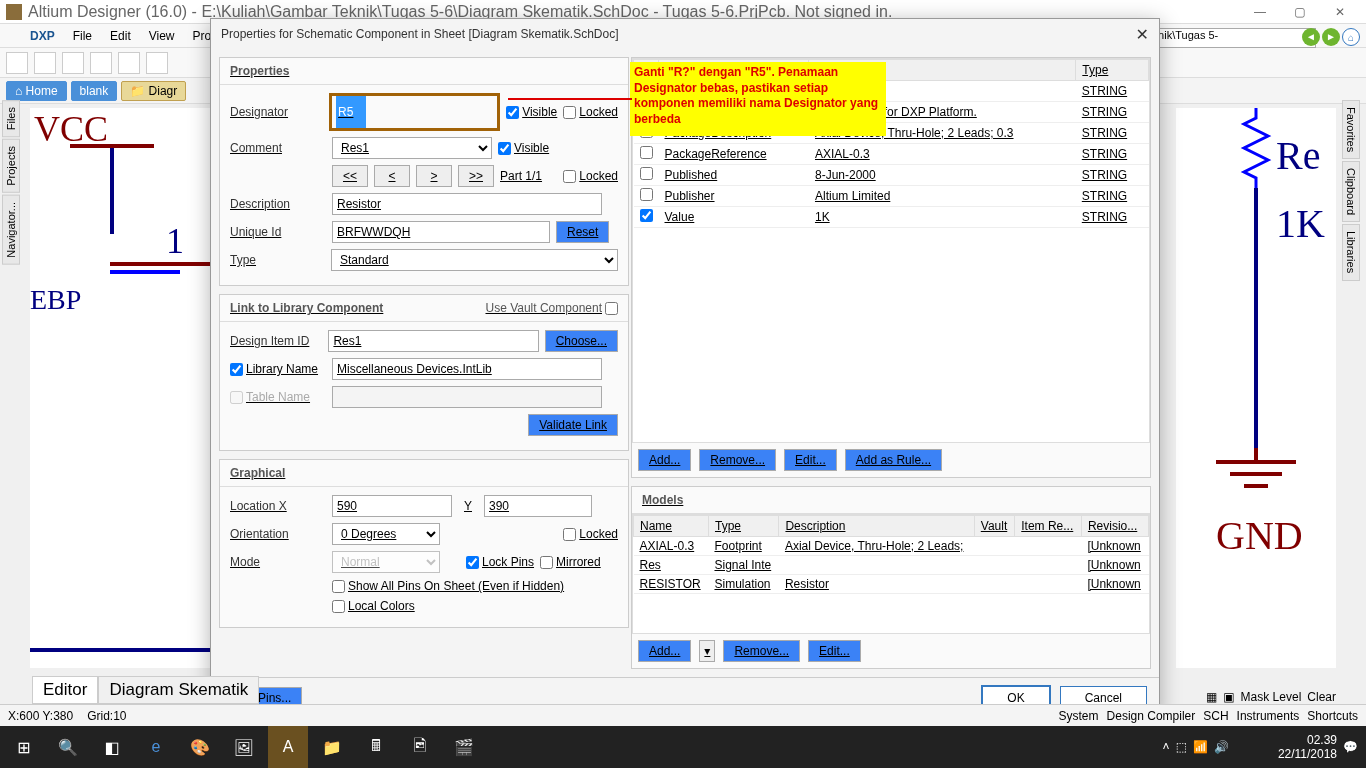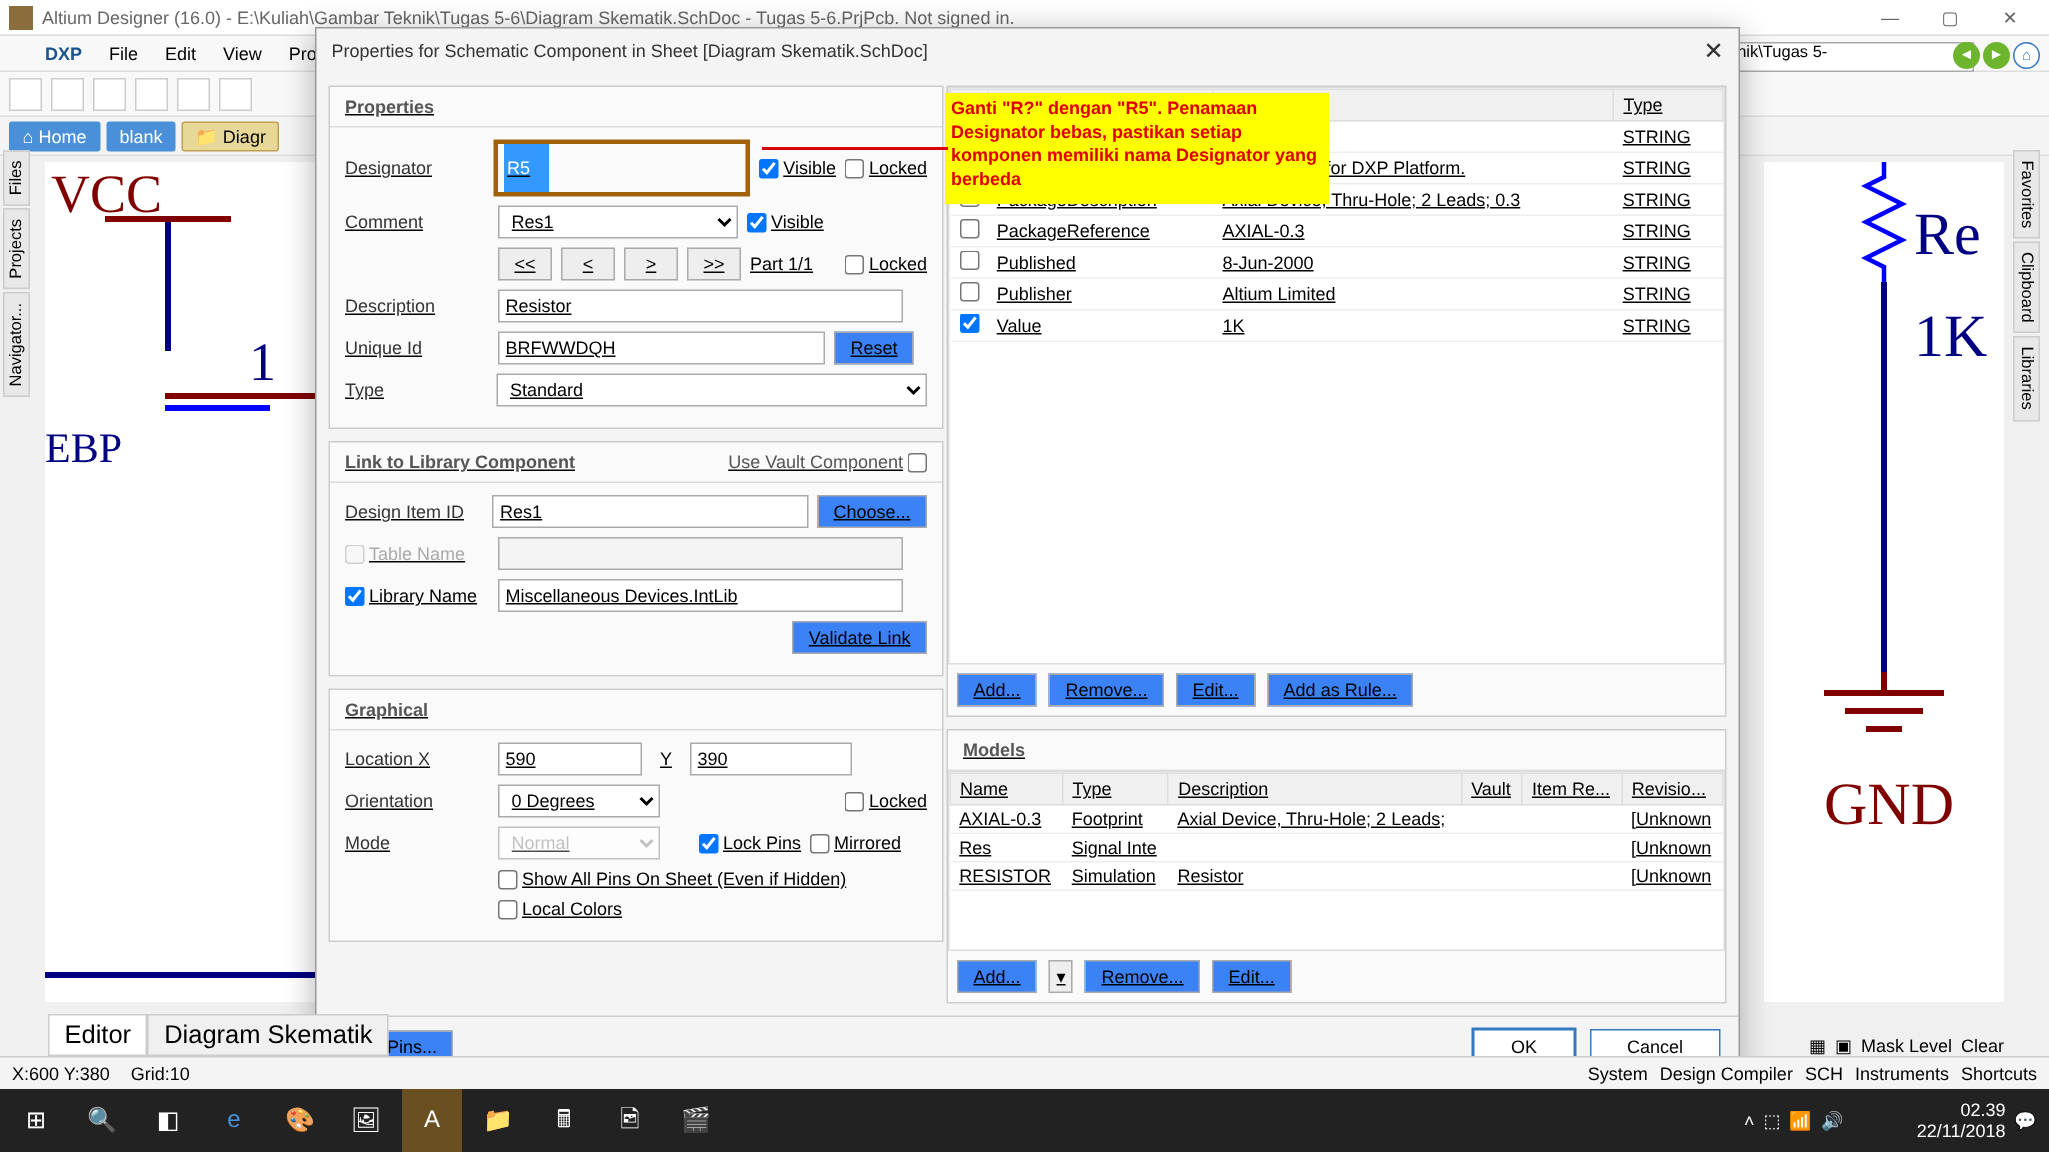--- a/index.html
+++ b/index.html
@@ -1,19 +1,19 @@
 <!DOCTYPE html>
 <html><head>
 <meta charset="utf-8">
 <style>
 * { box-sizing: border-box; margin: 0; padding: 0; font-family: "Segoe UI", Tahoma, sans-serif; font-size: 12px; }
 body { width: 1366px; height: 768px; background: #f0f0f0; overflow: hidden; position: relative; }
 .titlebar { height: 24px; background: #fff; display: flex; align-items: center; padding: 0 6px; border-bottom: 1px solid #ddd; }
 .titlebar .appicon { width: 16px; height: 16px; background: #8a6d3b; margin-right: 6px; }
-.titlebar .title { flex: 1; color: #666; font-size: 12px; }
+.titlebar .title { flex: 1; color: #666; font-size: 16px; }
 .titlebar .winbtn { width: 40px; height: 24px; text-align: center; line-height: 24px; color: #666; }
 .menubar { height: 24px; background: #f8f8f8; display: flex; align-items: center; padding: 0 6px; gap: 2px; border-bottom: 1px solid #ddd; }
 .menubar .mitem { padding: 3px 8px; }
 .menubar .dxp { color: #1a5490; font-weight: bold; }
 .path-combo { position: absolute; right: 50px; top: 28px; width: 180px; height: 20px; border: 1px solid #aaa; background: #fff; padding: 0 4px; font-size: 11px; overflow: hidden; white-space: nowrap; }
 .nav-arrows { position: absolute; right: 6px; top: 28px; display: flex; gap: 2px; }
 .nav-arrows span { width: 18px; height: 18px; border-radius: 9px; background: #6eb52f; color: #fff; text-align: center; line-height: 18px; font-size: 10px; }
 .toolbar { height: 30px; background: #f8f8f8; display: flex; align-items: center; padding: 0 6px; gap: 6px; border-bottom: 1px solid #ddd; }
 .tbutton { width: 22px; height: 22px; border: 1px solid #ccc; background: #fff; }
 .crumb-bar { height: 26px; background: #f4f4f4; display: flex; align-items: center; padding: 0 6px; gap: 4px; border-bottom: 1px solid #ddd; }
@@ -229,45 +229,45 @@
               <input type="checkbox" style="">
             </label>
         </div>
         <div class="panel-body">
           <div class="frow">
             <div class="flabel">Design Item ID</div>
             <input class="ftext" style="width: 218px;" value="Res1">
             <button class="fbtn">Choose...</button>
           </div>
           <div class="frow">
+            <label class="fcheck" style="width:96px">
+                <input type="checkbox" checked="" style="">
+                <span>Library Name</span>
+              </label>
+            <input class="ftext w270" value="Miscellaneous Devices.IntLib" style="">
+          </div>
+          <div class="frow">
             <label class="fcheck" style="width:96px;color:#aaa">
                 <input type="checkbox" disabled="" style="">
                 <span>Table Name</span>
               </label>
             <input class="ftext w270" disabled="" style="background: rgb(244, 244, 244);">
           </div>
-          <div class="frow">
-            <label class="fcheck" style="width:96px">
-                <input type="checkbox" checked="" style="">
-                <span>Library Name</span>
-              </label>
-            <input class="ftext w270" value="Miscellaneous Devices.IntLib" style="">
-          </div>
           <div class="frow" style="justify-content:flex-end">
             <button class="fbtn">Validate Link</button>
           </div>
         </div>
       </div>
 
       <div class="panel">
         <div class="panel-title">Graphical</div>
         <div class="panel-body">
           <div class="frow">
             <div class="flabel">Location  X</div>
-            <input class="ftext" style="width: 96px;" value="590">
+            <input class="ftext" style="width: 120px;" value="590">
             <span style="width:20px;text-align:center">Y</span>
             <input class="ftext" style="width: 108px;" value="390">
           </div>
           <div class="frow">
             <div class="flabel">Orientation</div>
             <select class="fselect" style="width:108px"><option>0 Degrees</option></select>
             <label class="fcheck" style="margin-left:auto">
                 <input type="checkbox" style="">
                 <span>Locked</span>
               </label>

